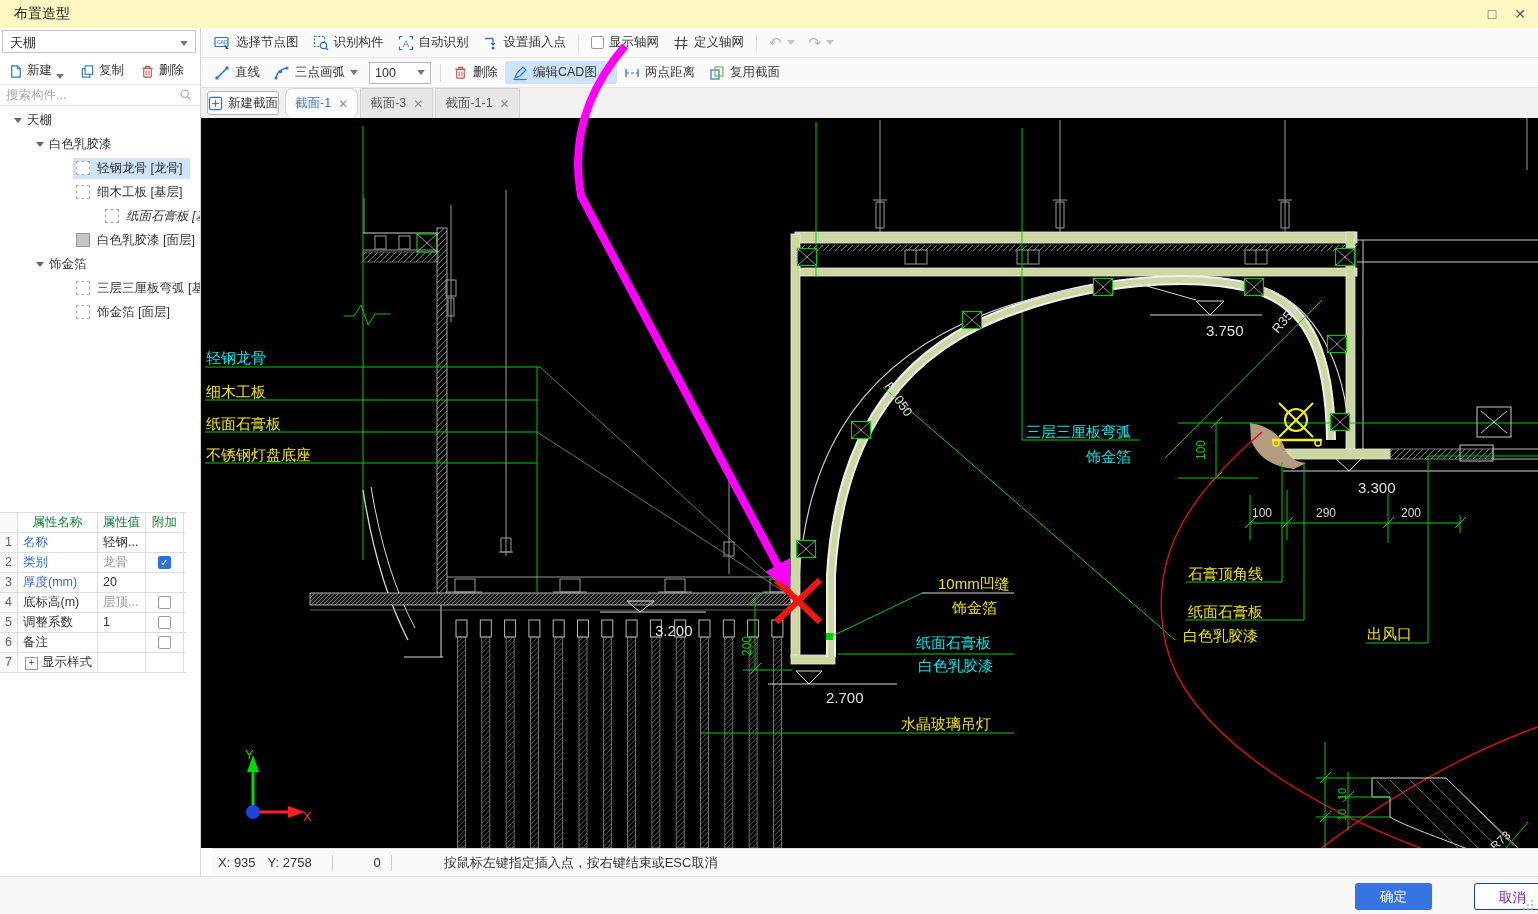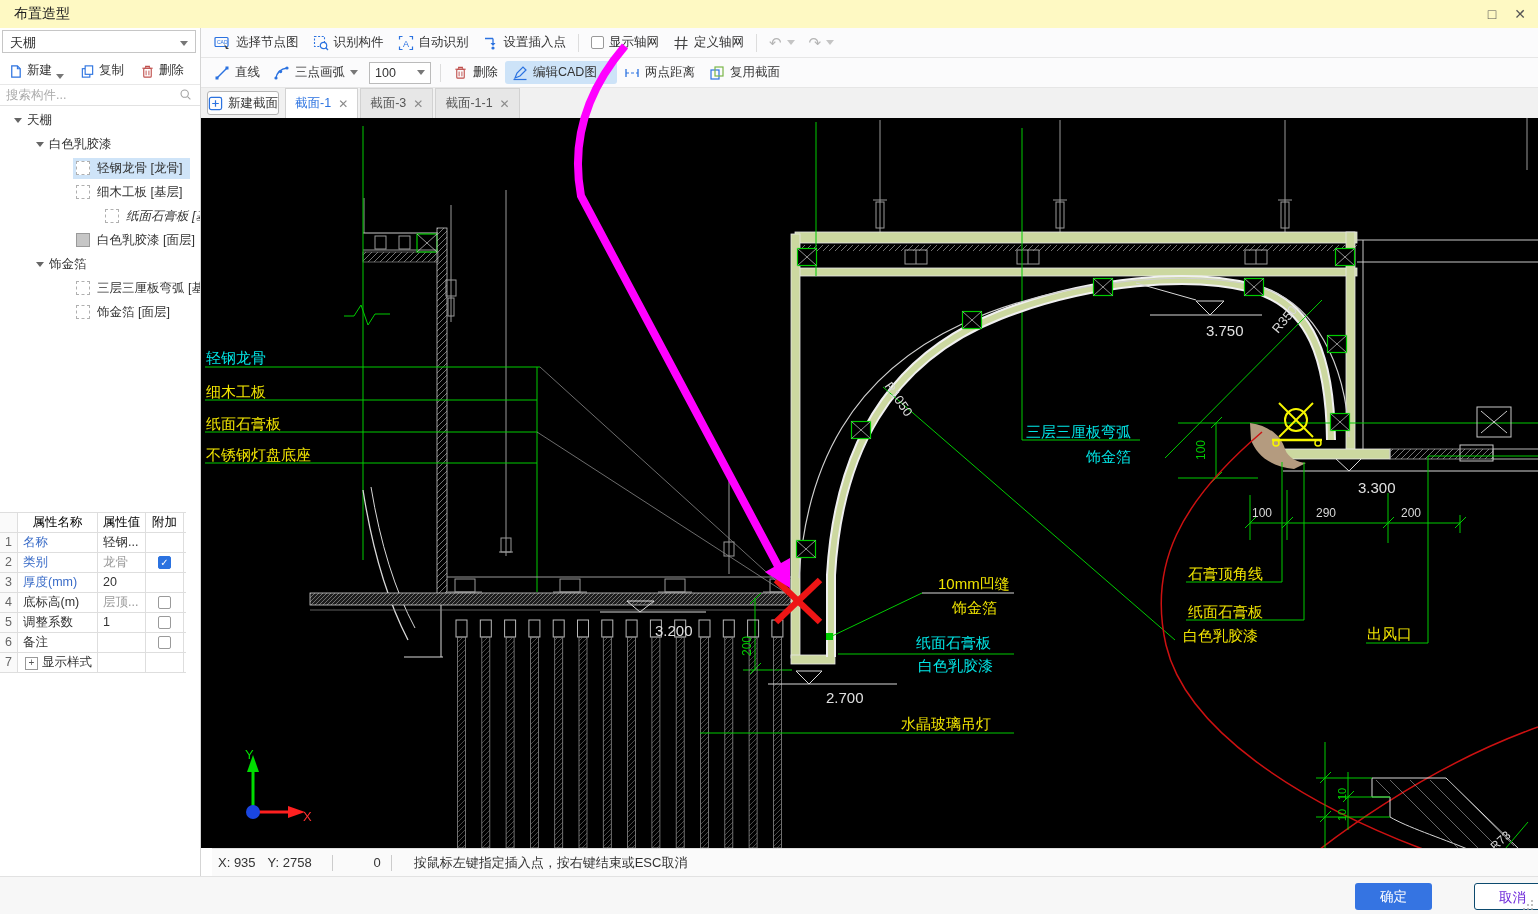--- a/index.html
+++ b/index.html
@@ -28,40 +28,40 @@
   .selwrap{display:flex;align-items:center;padding:2px 8px 2px 3px;justify-content:space-between;}
   .selwrap.sel{background:#cfe4f8;}
   
   .props{position:absolute;left:0;top:484px;width:186px;font-size:12.5px;}
   .prow{display:flex;height:19px;line-height:19px;border-bottom:1px solid #dedede;}
   .prow>div{border-right:1px solid #dedede;overflow:hidden;white-space:nowrap;box-sizing:border-box;}
   .c-num{width:18px;text-align:center;color:#666;background:#fafafa;flex:0 0 auto;}
   .c-name{width:80px;padding-left:5px;flex:0 0 auto;}
   .c-val{width:48px;padding-left:5px;flex:0 0 auto;}
   .c-ext{width:38px;display:flex;align-items:center;justify-content:center;flex:0 0 auto;border-right:1px solid #dedede;}
-  .phead{font-weight:normal;color:#000000;border-top:1px solid #dedede;}
+  .phead{font-weight:normal;color:#15803d;border-top:1px solid #dedede;}
   .phead>div{text-align:center;padding-left:0!important;}
   .blue{color:#3a6cc8;}
   .gray{color:#9b9b9b;}
   .cb{width:13px;height:13px;border:1px solid #9a9a9a;border-radius:2px;box-sizing:border-box;background:#fff;}
   .cb.on{background:#2b72e0;border-color:#2b72e0;color:#fff;font-size:10px;line-height:11px;text-align:center;}
   .plus{display:inline-block;width:11px;height:11px;border:1px solid #999;color:#555;font-size:10px;line-height:9px;text-align:center;margin:0 4px 0 2px;}
   
   .content{position:absolute;left:201px;top:28px;width:1337px;height:820px;text-align:right;}
   .tbar{height:29px;border-bottom:1px solid #e6e6e6;display:flex;align-items:center;padding-left:6px;background:#fbfbfc;}
   .titem{display:flex;align-items:center;gap:5px;font-size:12.5px;color:#333;padding:3px 7px;border-radius:3px;}
   .titem.active{background:#cde3f8;}
   .tsep{width:1px;height:18px;background:#ddd;margin:0 5px;}
   .combo2{display:flex;align-items:center;justify-content:space-between;width:50px;height:20px;border:1px solid #bbb;background:#fff;font-size:12.5px;padding:0 5px;margin:0 4px;}
   .dis{color:#b5b5b5;font-size:15px;}
   
   .tabbar{height:30px;background:#f1f1f1;border-bottom:1px solid #cfcfcf;display:flex;align-items:flex-end;}
   .newsec{display:flex;align-items:center;gap:5px;border:1px solid #b5b5b5;border-radius:3px;background:#fdfdfd;height:22px;padding:0 0;font-size:12.5px;margin:0 6px 3px 6px;}
   .tab{display:flex;align-items:center;gap:7px;height:29px;padding:0 9px;font-size:12.5px;background:#e7e7e7;border:1px solid #d2d2d2;border-bottom:none;color:#555;margin-right:2px;}
-  .tab.active{background:#fff;color:#2b72e0;position:relative;z-index:2;}
+  .tab.active{background:#fff;color:#2b72e0;position:relative;z-index:2;border-radius:8px;}
   .tab .x{color:#8a8a8a;font-size:12px;}
   
   .canvas{position:absolute;left:0;top:90px;width:1337px;height:730px;background:#000;}
   .statusbar{position:absolute;left:212px;top:848px;width:1337px;height:28px;background:#fafafa;border-top:1px solid #e0e0e0;display:flex;align-items:center;font-size:13px;color:#333;box-sizing:border-box;}
   .ssep{width:1px;height:16px;background:#ccc;margin:0 10px;}
   .footer{position:absolute;left:0;top:876px;width:1538px;height:38px;background:#f7f7f7;border-top:1px solid #e2e2e2;box-sizing:border-box;}
   .btn{position:absolute;top:6px;width:77px;height:27px;border-radius:3px;font-size:13.5px;text-align:center;line-height:27px;}
   .btn.ok{left:1355px;background:#3574e2;color:#fff;}
   .btn.cancel{left:1442px;background:#fff;border:1px solid #0c4a6e;box-sizing:border-box;color:#6d28d9;margin-left:32px;}
   .grip{position:absolute;right:4px;bottom:3px;}
@@ -676,21 +676,21 @@
     </svg>
   </div>
 </div>
 
 <div class="statusbar">
   <span style="margin-left:6px">X: 935</span>
   <span style="margin-left:12px">Y: 2758</span>
   <span class="ssep" style="margin-left:20px"></span>
   <span style="width:38px;text-align:right">0</span>
   <span class="ssep"></span>
-  <span style="margin-left:12px">按鼠标左键指定插入点，按右键结束或ESC取消</span>
+  <span style="margin-left:42px">按鼠标左键指定插入点，按右键结束或ESC取消</span>
 </div>
 
 <div class="footer">
   <div class="btn ok">确定</div>
   <div class="btn cancel">取消</div>
   <svg class="grip" width="12" height="12">
     <circle cx="10" cy="2" r="1" fill="#aaa"></circle>
       <circle cx="10" cy="6" r="1" fill="#aaa"></circle>
       <circle cx="10" cy="10" r="1" fill="#aaa"></circle>
     <circle cx="6" cy="6" r="1" fill="#aaa"></circle>

